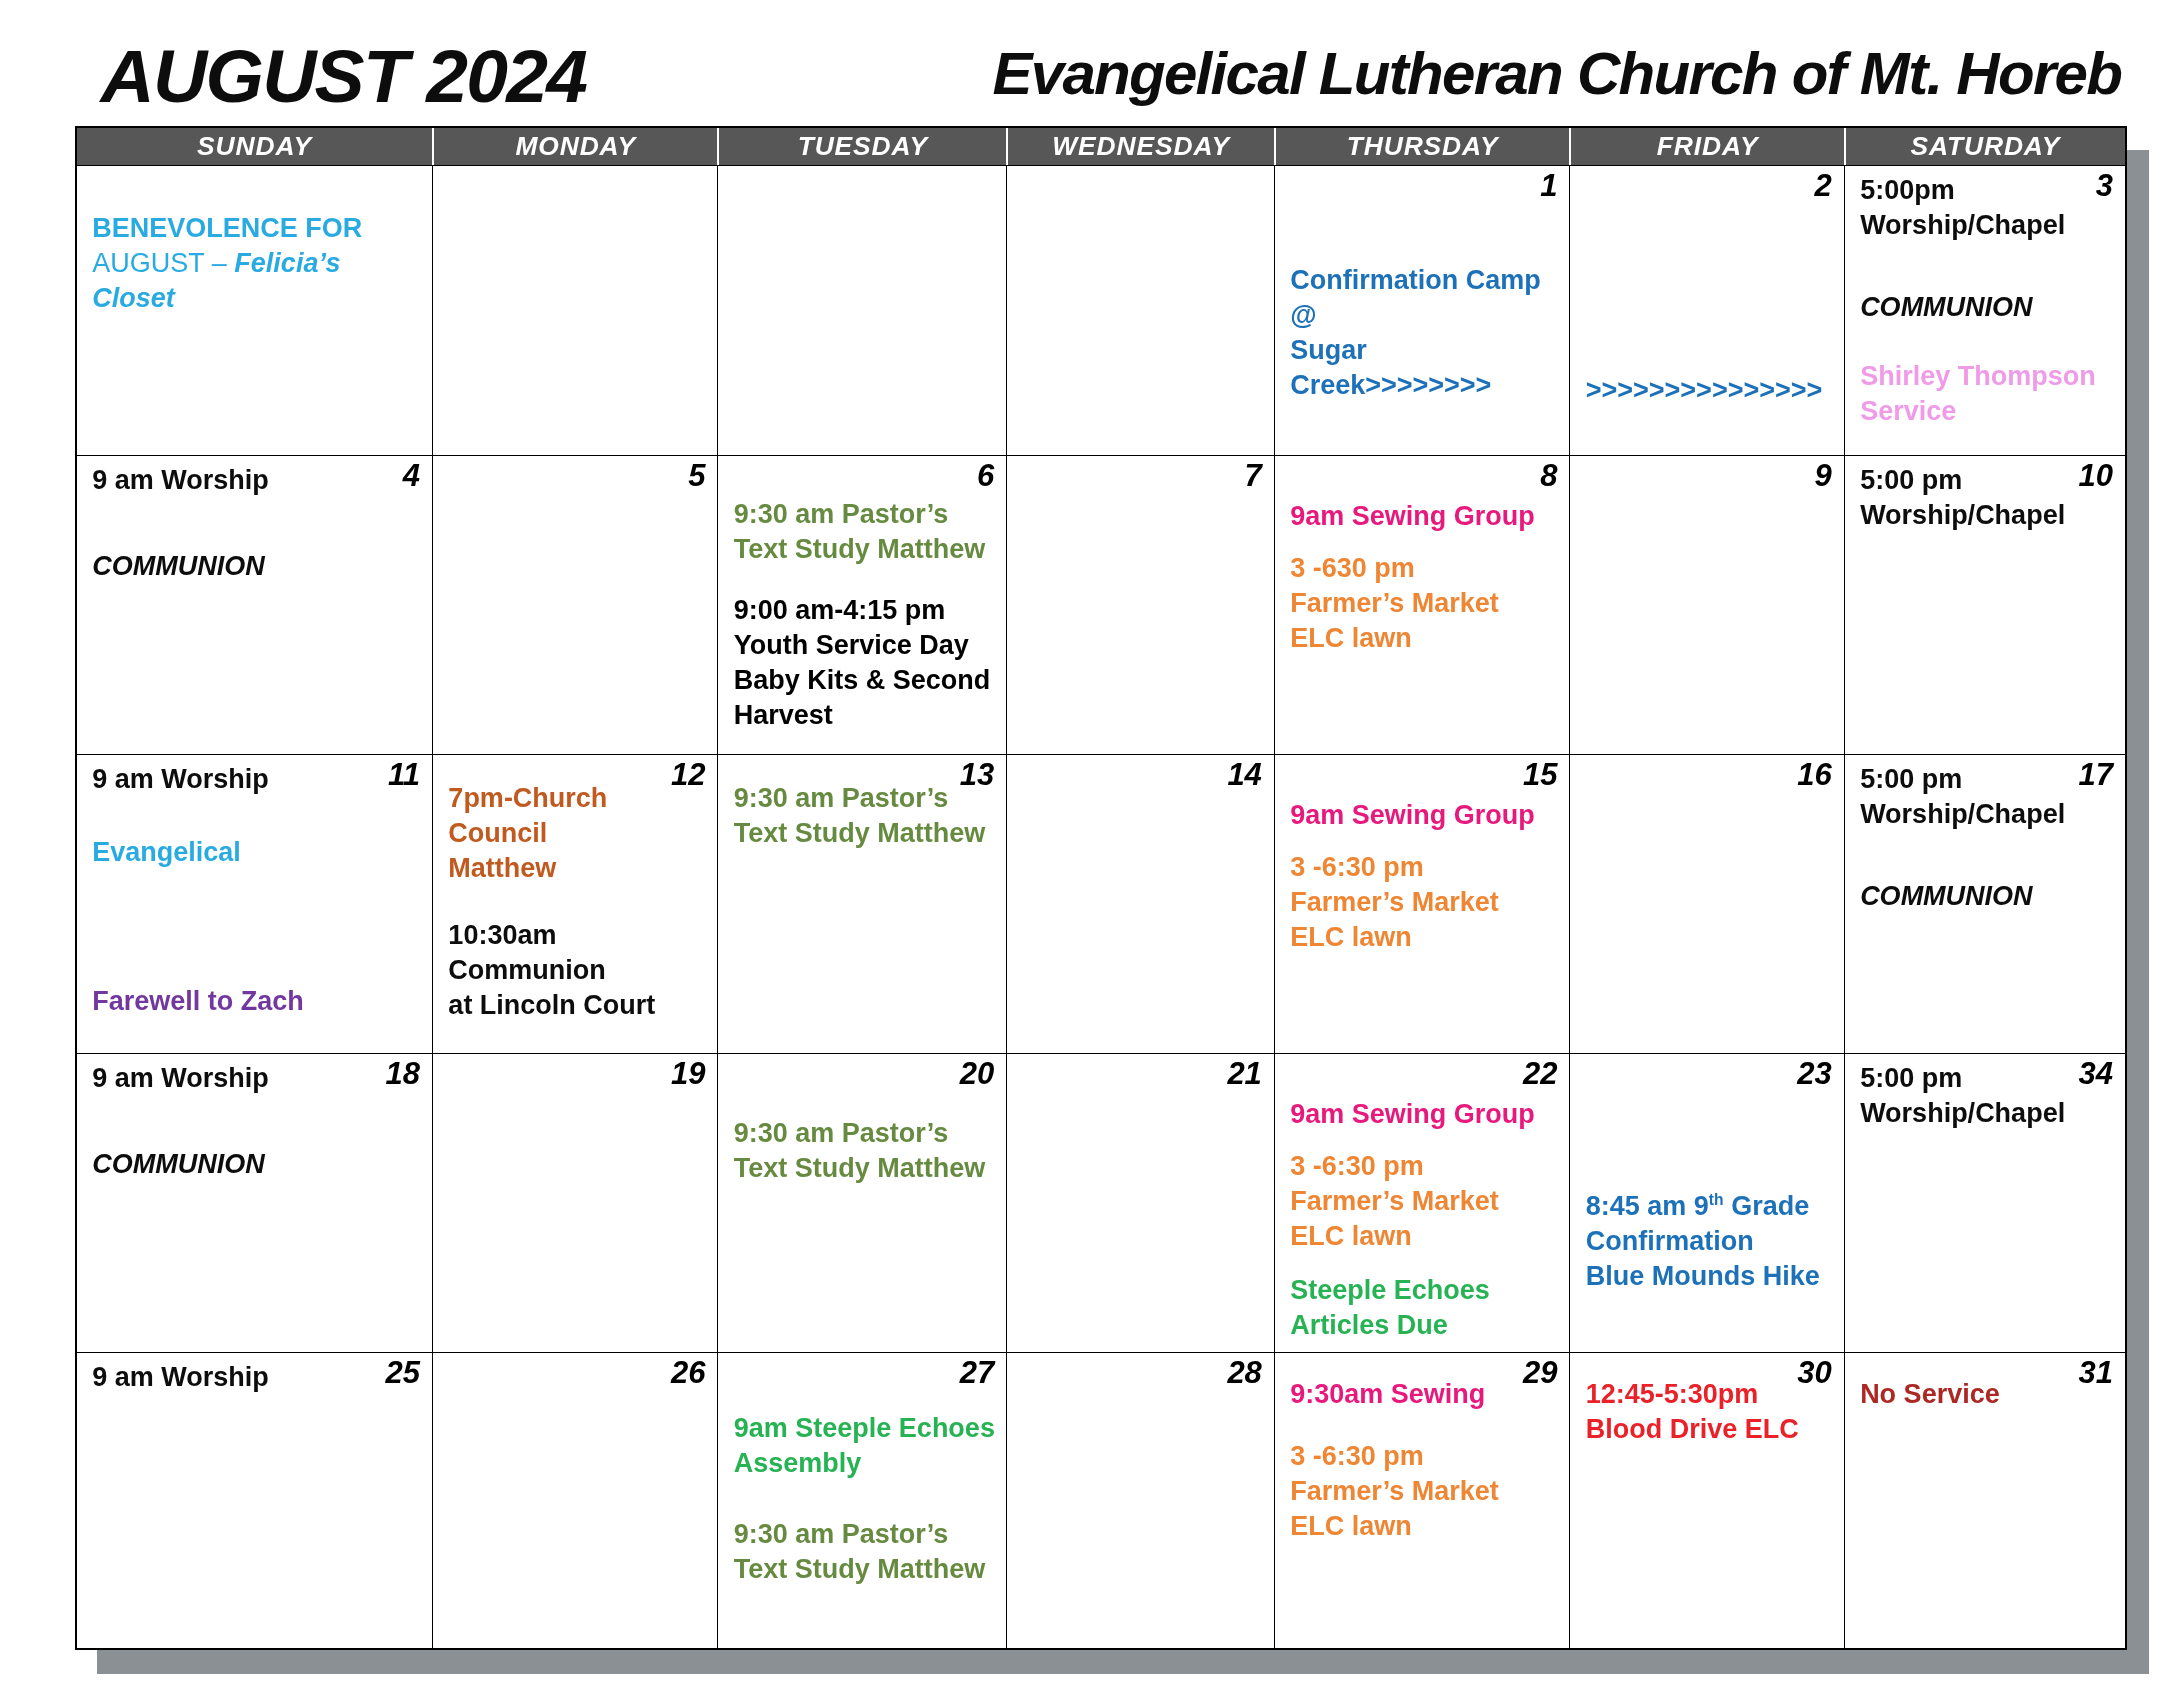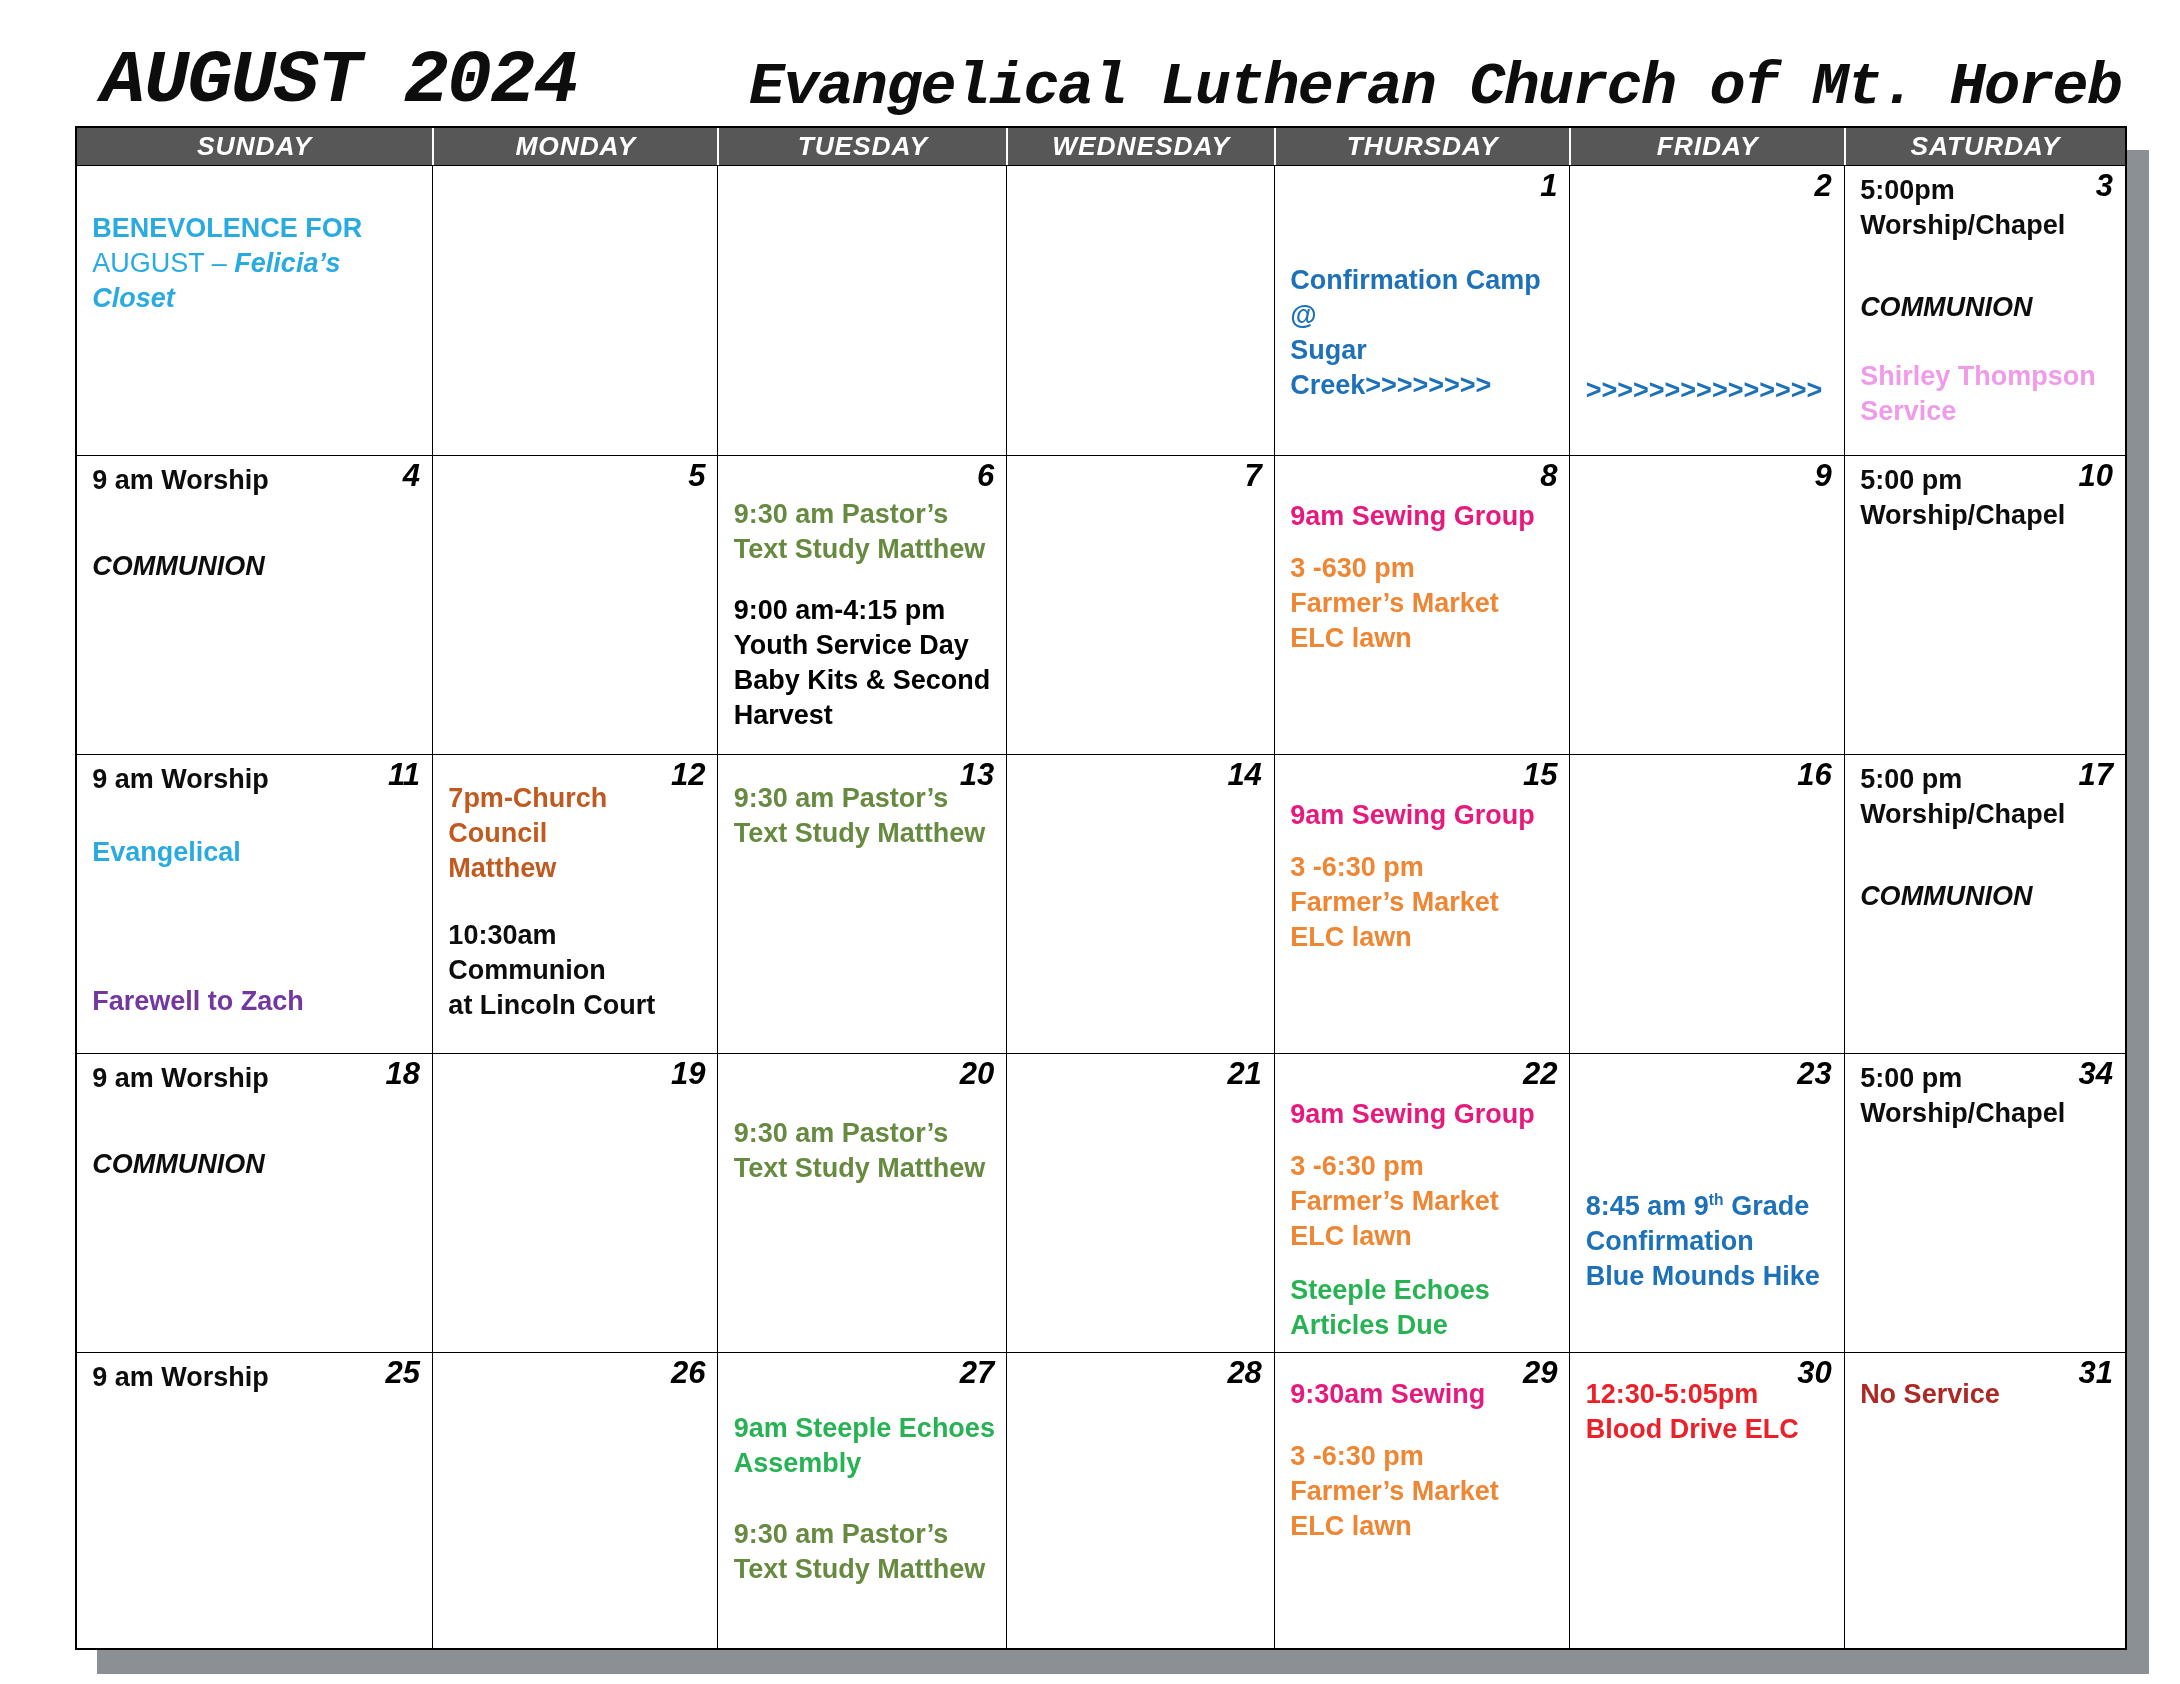--- a/index.html
+++ b/index.html
@@ -2,22 +2,22 @@
 <html style="font-size:13.6px"><head>
 <meta charset="utf-8">
 <style>
   html,body{margin:0;padding:0;background:#ffffff;}
   body{
     width:2181px;height:1685px;overflow:hidden;position:relative;
     font-family:"Liberation Sans", sans-serif;
     -webkit-font-smoothing:antialiased;
   }
   .titlebar{
-    position:absolute;left:75px;top:15px;width:2053px;height:109px;
-    display:flex;justify-content:space-between;align-items:flex-end;font-family:Liberation Mono, monospace;
+    position:absolute;left:75px;top:21px;width:2053px;height:109px;
+    display:flex;justify-content:space-between;align-items:center;
   }
   .month-title{
     margin:0;padding-left:25.6px;
     font-size:75px;font-weight:bold;font-style:italic;color:#0d0d0d;
     letter-spacing:-1.7px;white-space:nowrap;
   }
   .church-title{
     margin:0;padding-right:6.8px;padding-bottom:3.4px;
     font-size:60px;font-weight:bold;font-style:italic;color:#0d0d0d;
     letter-spacing:-1.7px;white-space:nowrap;
@@ -221,21 +221,21 @@
     </div>
     <div class="cell">
       <span class="num">29</span>
       <div class="ev" style="color: rgb(232, 25, 125); margin-top: 17px;">9:30am Sewing</div>
       <div class="ev" style="color: rgb(238, 134, 51); margin-top: 27px;">3 -6:30 pm
 Farmer’s Market
 ELC lawn</div>
     </div>
     <div class="cell">
       <span class="num">30</span>
-      <div class="ev" style="color: rgb(234, 33, 40); margin-top: 17px;">12:30-5:05pm
+      <div class="ev" style="color: rgb(234, 33, 40); margin-top: 17px;">12:45-5:30pm
 Blood Drive ELC</div>
     </div>
     <div class="cell">
       <span class="num">31</span>
       <div class="ev" style="color: rgb(172, 40, 35); margin-top: 17px;">No Service</div>
     </div>
   </div>
 
 
 </body></html>

